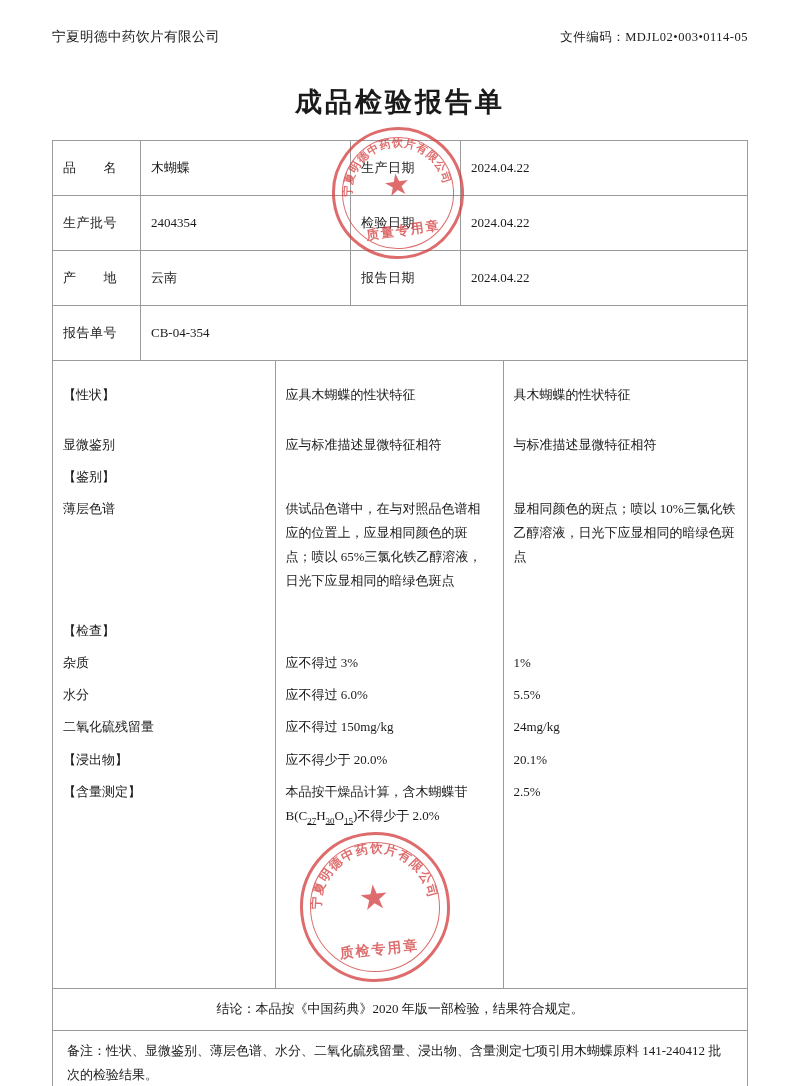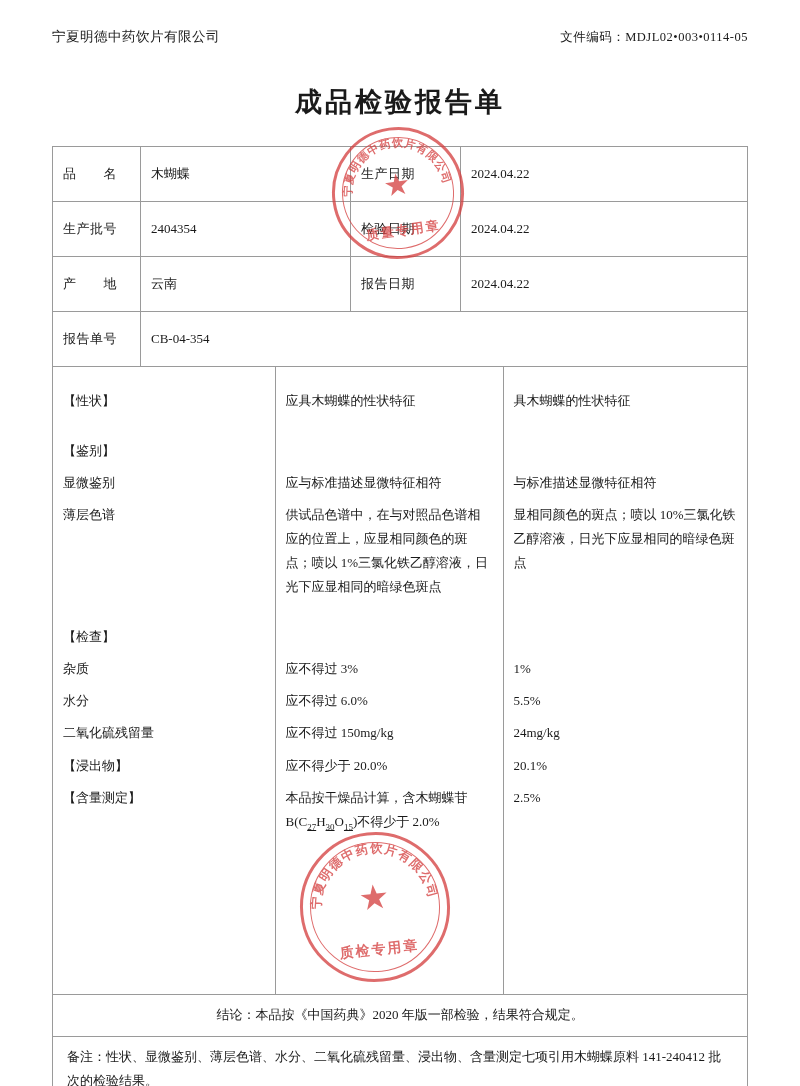--- a/index.html
+++ b/index.html
@@ -27,21 +27,21 @@
     letter-spacing: 0.5px;
   }
   .company { font-size: 13.5px; }
   .doc-no { font-size: 12.5px; }
   .title {
     text-align: center;
     font-size: 27px;
     font-weight: bold;
     letter-spacing: 3px;
     margin-top: 38px;
-    margin-bottom: 26px;
+    margin-bottom: 20px;
   }
   table.main {
     width: 100%;
     border-collapse: collapse;
     table-layout: fixed;
   }
   table.main td {
     border: 1px solid #9a9a9a;
     font-size: 13px;
     padding: 18px 10px;
@@ -204,32 +204,32 @@
         <td class="rt-c1">【性状】</td>
         <td class="rt-c2">应具木蝴蝶的性状特征</td>
         <td class="rt-c3">具木蝴蝶的性状特征</td>
       </tr>
       <tr class="spacer-row">
             <td class="rt-c1"></td>
             <td class="rt-c2"></td>
             <td class="rt-c3"></td>
           </tr>
       <tr>
+        <td class="rt-c1">显微鉴别</td>
+        <td class="rt-c2">应与标准描述显微特征相符</td>
+        <td class="rt-c3">与标准描述显微特征相符</td>
+      </tr>
+      <tr>
         <td class="rt-c1">【鉴别】</td>
         <td class="rt-c2"></td>
         <td class="rt-c3"></td>
       </tr>
       <tr>
-        <td class="rt-c1">显微鉴别</td>
-        <td class="rt-c2">应与标准描述显微特征相符</td>
-        <td class="rt-c3">与标准描述显微特征相符</td>
-      </tr>
-      <tr>
         <td class="rt-c1">薄层色谱</td>
-        <td class="rt-c2">供试品色谱中，在与对照品色谱相应的位置上，应显相同颜色的斑点；喷以 1%三氯化铁乙醇溶液，日光下应显相同的暗绿色斑点</td>
+        <td class="rt-c2">供试品色谱中，在与对照品色谱相应的位置上，应显相同颜色的斑点；喷以 65%三氯化铁乙醇溶液，日光下应显相同的暗绿色斑点</td>
         <td class="rt-c3">显相同颜色的斑点；喷以 10%三氯化铁乙醇溶液，日光下应显相同的暗绿色斑点</td>
       </tr>
       <tr class="spacer-row">
             <td class="rt-c1"></td>
             <td class="rt-c2"></td>
             <td class="rt-c3"></td>
           </tr>
       <tr>
         <td class="rt-c1">【检查】</td>
         <td class="rt-c2"></td>

